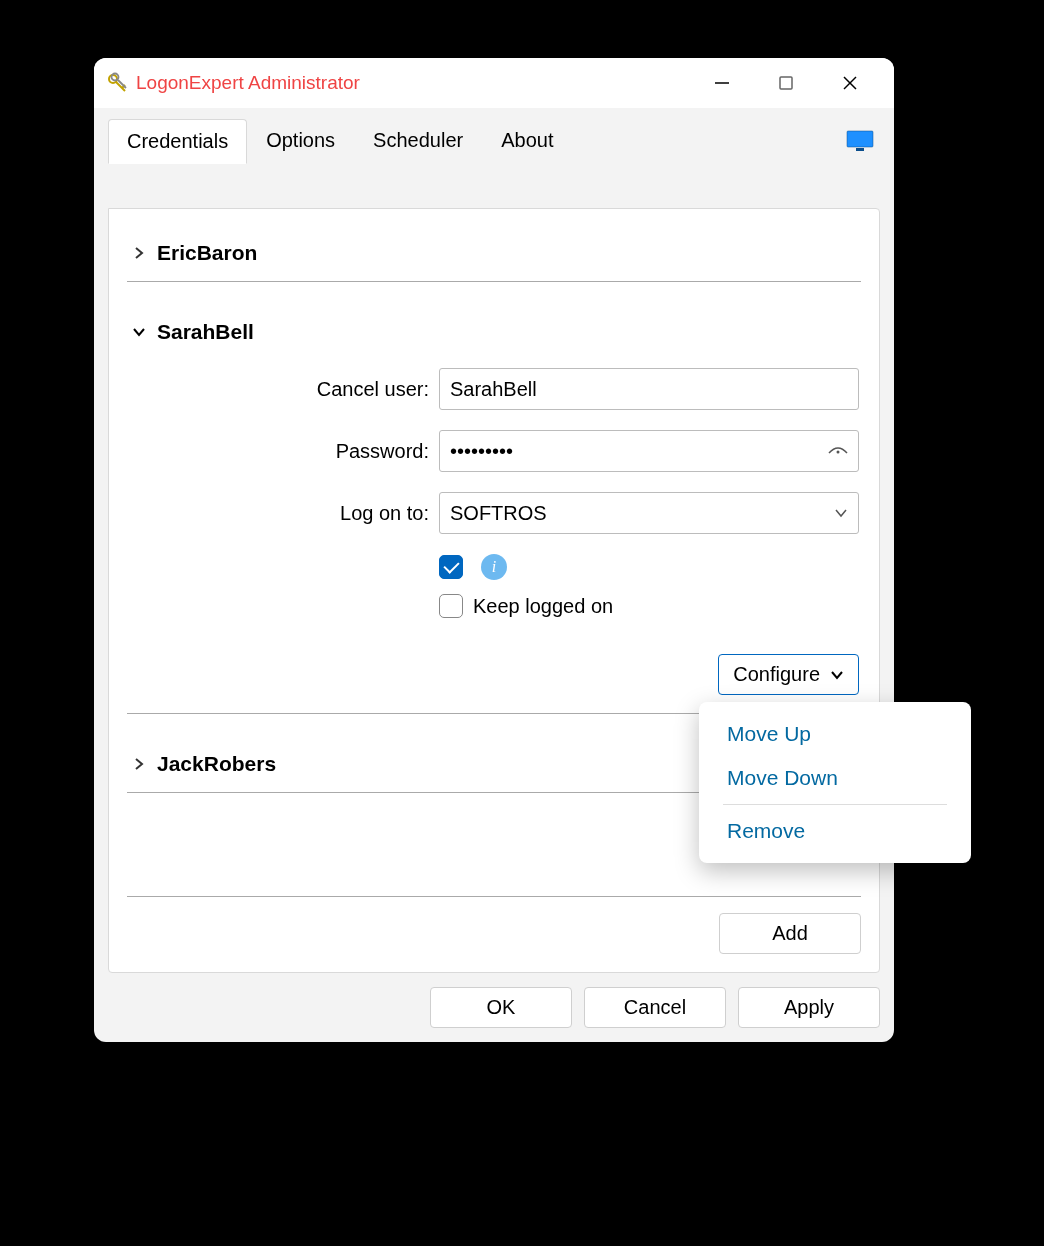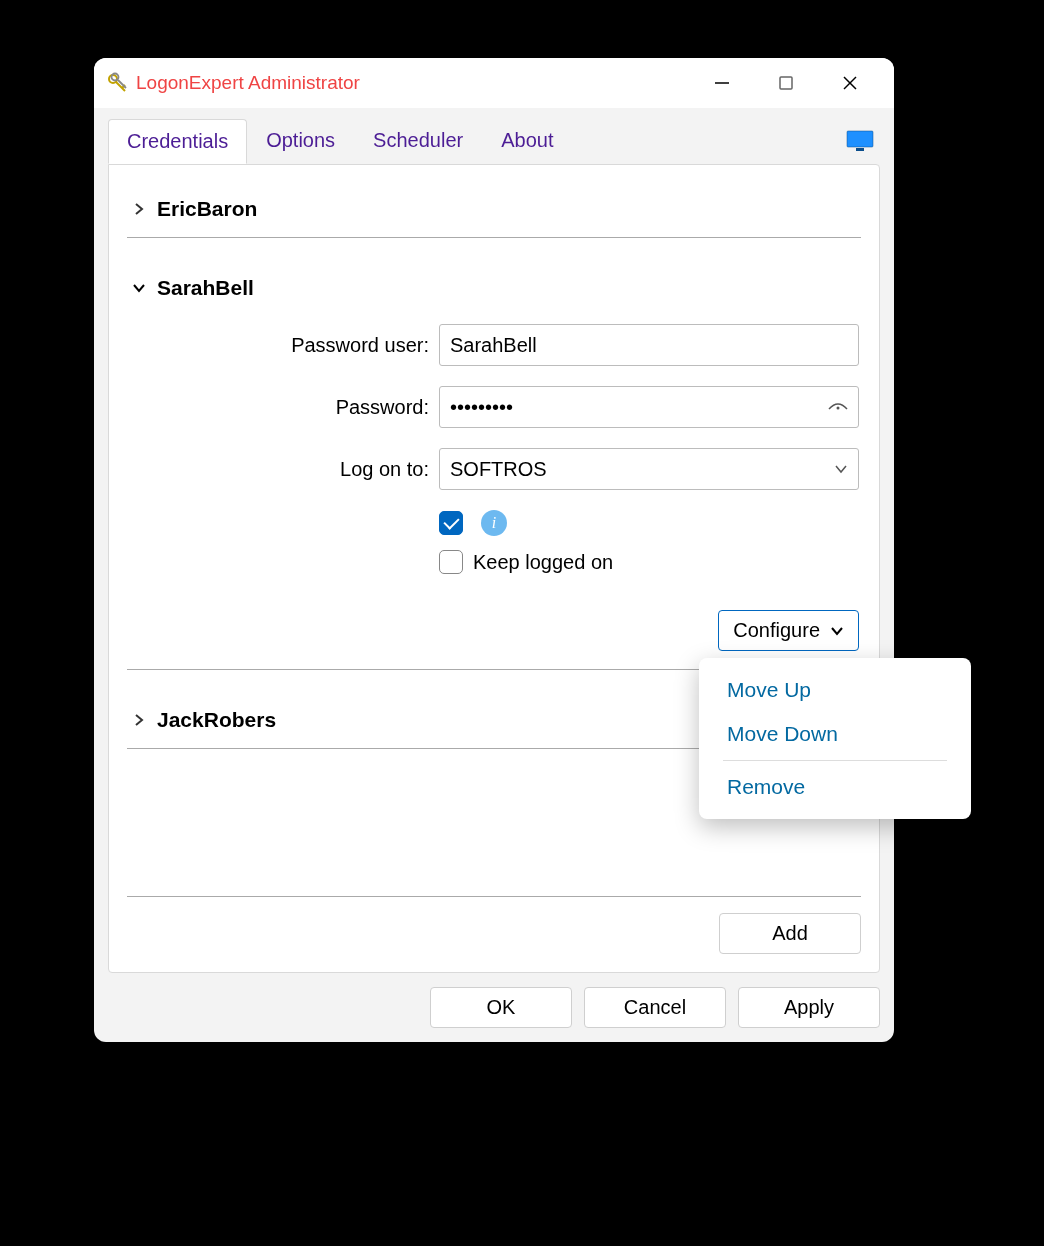--- a/index.html
+++ b/index.html
@@ -71,21 +71,21 @@
   }
   .tabrow {
     display: flex;
     align-items: flex-end;
     border-bottom: 1px solid transparent;
     position: relative;
   }
   .tab {
     padding: 10px 18px;
     font-size: 20px;
-    color: #4c1d95;
+    color: #000000;
     cursor: pointer;
     background: transparent;
     border: 1px solid transparent;
   }
   .tab.active {
     background: #fff;
     border: 1px solid #d9d9d9;
     border-bottom: 1px solid #fff;
     border-radius: 4px 4px 0 0;
     margin-bottom: -1px;
@@ -97,20 +97,21 @@
     align-self: center;
     margin-right: 6px;
   }
   .tabcontent {
     background: #fff;
     border: 1px solid #d9d9d9;
     flex: 1;
     padding: 18px 18px;
     border-radius: 0 4px 4px 4px;
     position: relative;
+    margin-top: 44px;
   }
   .user-section {
     border-bottom: 1px solid #aaa;
     padding: 8px 2px 10px 2px;
   }
   .user-header {
     display: flex;
     align-items: center;
     gap: 10px;
     cursor: pointer;
@@ -358,21 +359,21 @@
           <span class="chev">
             <svg width="12" height="12" viewBox="0 0 12 12">
                 <polyline points="1,3 6,9 11,3" fill="none" stroke="#000" stroke-width="2"></polyline>
               </svg>
           </span>
           <span class="uname">SarahBell</span>
         </div>
 
         <div class="form">
           <div class="form-row">
-            <span class="lbl">Password user:</span>
+            <span class="lbl">Cancel user:</span>
             <div class="field">
               <input class="text-input" value="SarahBell" style="">
             </div>
           </div>
 
           <div class="form-row">
             <span class="lbl">Password:</span>
             <div class="field">
               <input class="text-input" style="padding-right: 40px;" value="•••••••••">
               <span class="eye-icon">

